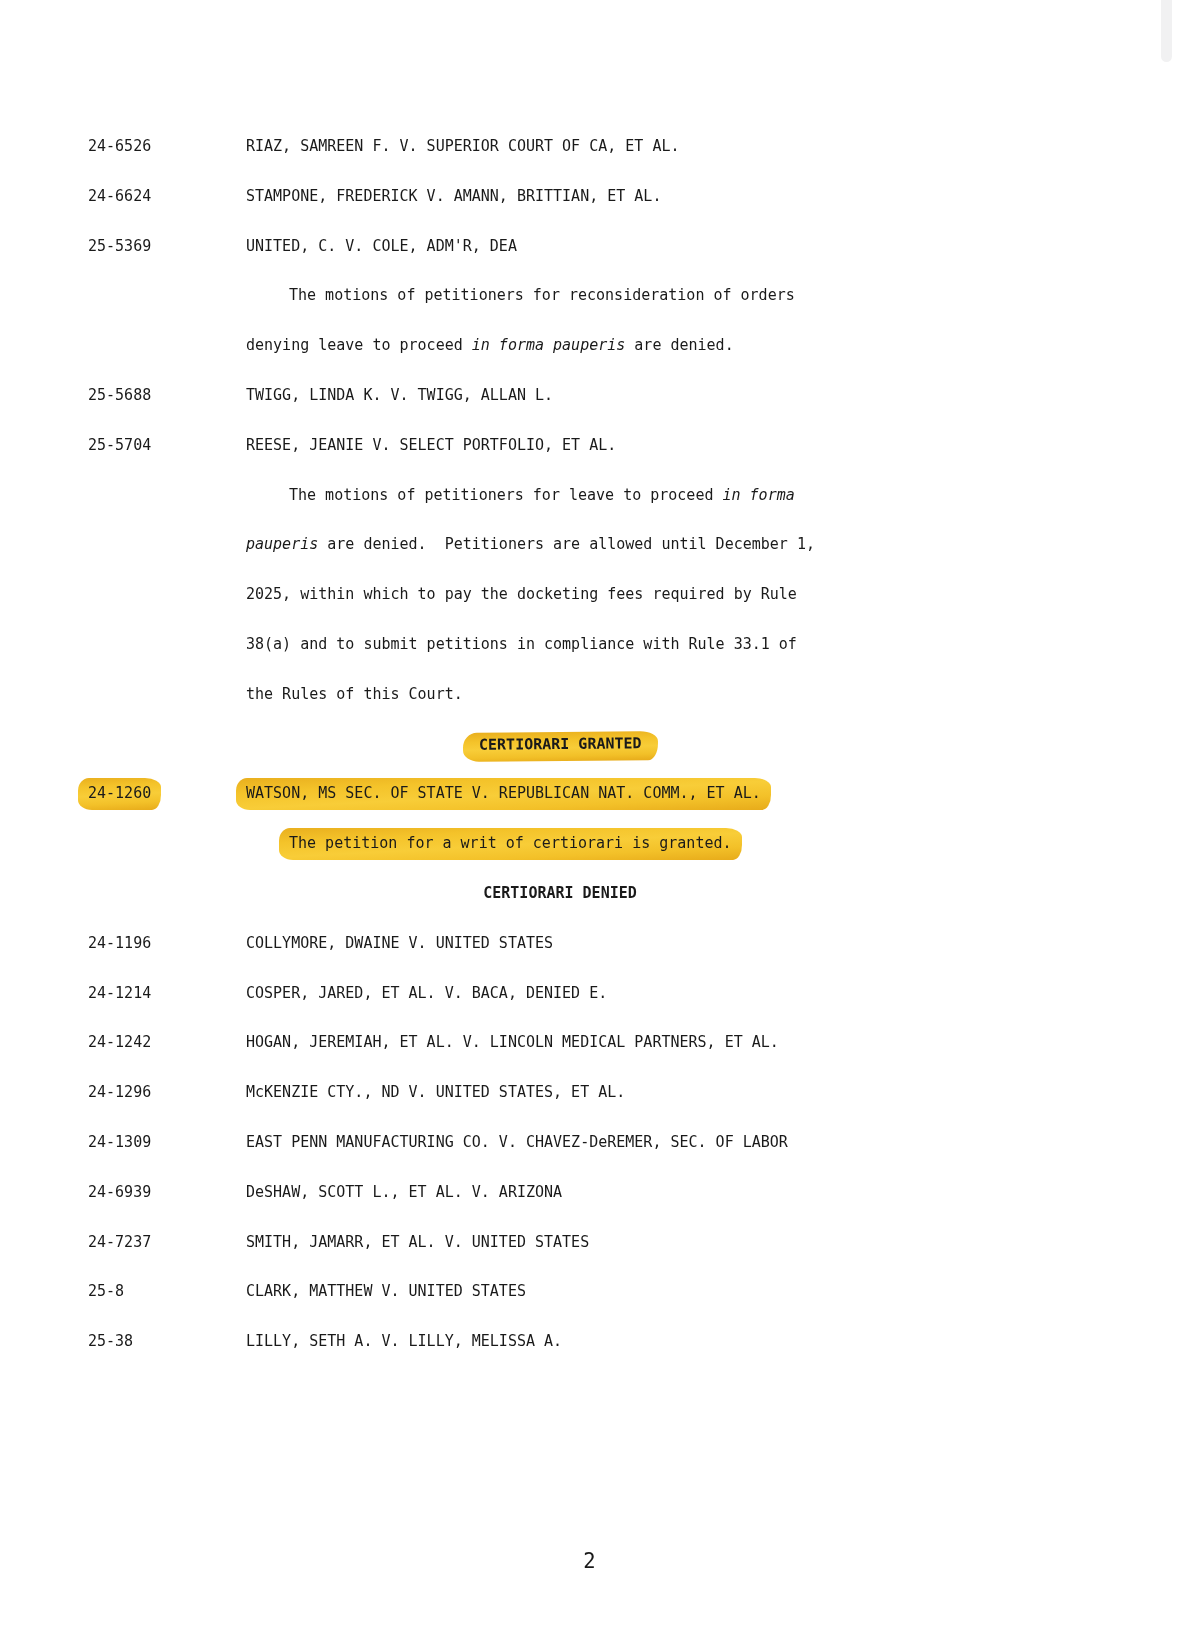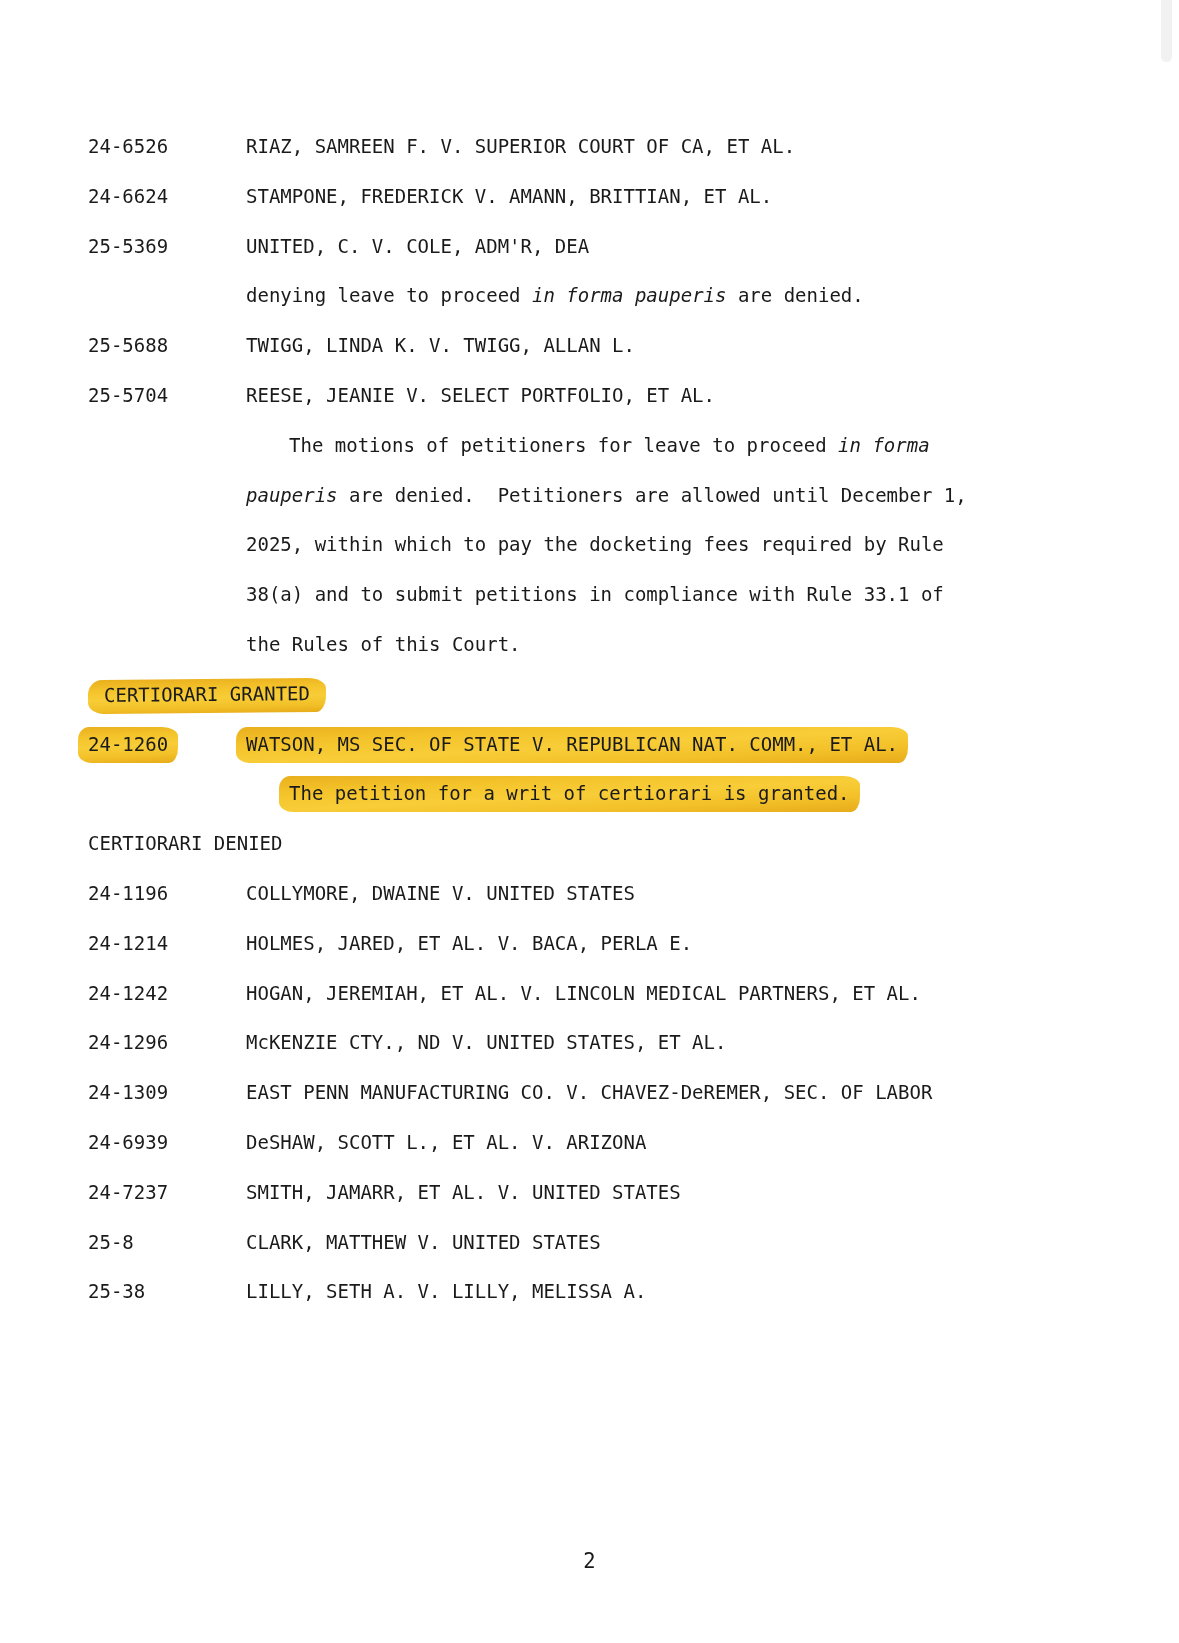--- a/index.html
+++ b/index.html
@@ -7,29 +7,29 @@
     width: 1179px; height: 1643px;
     background: #ffffff;
     position: relative;
     overflow: hidden;
     font-family: "DejaVu Sans Mono", "Liberation Mono", monospace;
   }
   .doc {
     position: absolute;
     left: 88px; top: 122px;
     width: 944px;
-    font-size: 19px;
+    font-size: 15px;
     line-height: 49.8px;
     color: #1a1a1a;
   }
   .line { white-space: pre; }
   .case-row .num-col { display: inline-block; width: 158px; }
   .text-line { padding-left: 158px; }
   .text-line.indent { text-indent: 43px; }
-  .heading-line { font-weight: normal; }
+  .heading-line { text-align: center; font-weight: bold; }
   .footer {
     position: absolute;
     left: 0; top: 1537px;
     width: 1179px;
     text-align: center;
     font-size: 20.5px;
     line-height: 49.8px;
     color: #1a1a1a;
   }
   
@@ -60,34 +60,35 @@
   em { }
 </style>
 </head>
 <body>
 
 <div class="doc">
   <div>
       <div class="line case-row"><span class="num-col"><span>24-6526</span></span><span>RIAZ, SAMREEN F. V. SUPERIOR COURT OF CA, ET AL.</span></div>
       <div class="line case-row"><span class="num-col"><span>24-6624</span></span><span>STAMPONE, FREDERICK V. AMANN, BRITTIAN, ET AL.</span></div>
       <div class="line case-row"><span class="num-col"><span>25-5369</span></span><span>UNITED, C. V. COLE, ADM'R, DEA</span></div>
+      <div class="line text-line indent"><span>The motions of petitioners for reconsideration of orders</span></div>
       <div class="line text-line"><span>denying leave to proceed </span><em>in forma pauperis</em><span> are denied.</span></div>
       <div class="line case-row"><span class="num-col"><span>25-5688</span></span><span>TWIGG, LINDA K. V. TWIGG, ALLAN L.</span></div>
       <div class="line case-row"><span class="num-col"><span>25-5704</span></span><span>REESE, JEANIE V. SELECT PORTFOLIO, ET AL.</span></div>
       <div class="line text-line indent"><span>The motions of petitioners for leave to proceed </span><em>in forma</em></div>
       <div class="line text-line"><em>pauperis</em><span> are denied.  Petitioners are allowed until December 1,</span></div>
       <div class="line text-line"><span>2025, within which to pay the docketing fees required by Rule</span></div>
       <div class="line text-line"><span>38(a) and to submit petitions in compliance with Rule 33.1 of</span></div>
       <div class="line text-line"><span>the Rules of this Court.</span></div>
       <div class="line heading-line"><span class="hl-head">CERTIORARI GRANTED</span></div>
       <div class="line case-row"><span class="num-col"><span class="hl">24-1260</span></span><span class="hl">WATSON, MS SEC. OF STATE V. REPUBLICAN NAT. COMM., ET AL.</span></div>
       <div class="line text-line indent"><span class="hl"><span>The petition for a writ of certiorari is granted.</span></span></div>
       <div class="line heading-line"><span>CERTIORARI DENIED</span></div>
       <div class="line case-row"><span class="num-col"><span>24-1196</span></span><span>COLLYMORE, DWAINE V. UNITED STATES</span></div>
-      <div class="line case-row"><span class="num-col"><span>24-1214</span></span><span>HOLMES, JARED, ET AL. V. BACA, PERLA E.</span></div>
+      <div class="line case-row"><span class="num-col"><span>24-1214</span></span><span>COSPER, JARED, ET AL. V. BACA, DENIED E.</span></div>
       <div class="line case-row"><span class="num-col"><span>24-1242</span></span><span>HOGAN, JEREMIAH, ET AL. V. LINCOLN MEDICAL PARTNERS, ET AL.</span></div>
       <div class="line case-row"><span class="num-col"><span>24-1296</span></span><span>McKENZIE CTY., ND V. UNITED STATES, ET AL.</span></div>
       <div class="line case-row"><span class="num-col"><span>24-1309</span></span><span>EAST PENN MANUFACTURING CO. V. CHAVEZ-DeREMER, SEC. OF LABOR</span></div>
       <div class="line case-row"><span class="num-col"><span>24-6939</span></span><span>DeSHAW, SCOTT L., ET AL. V. ARIZONA</span></div>
       <div class="line case-row"><span class="num-col"><span>24-7237</span></span><span>SMITH, JAMARR, ET AL. V. UNITED STATES</span></div>
       <div class="line case-row"><span class="num-col"><span>25-8</span></span><span>CLARK, MATTHEW V. UNITED STATES</span></div>
       <div class="line case-row"><span class="num-col"><span>25-38</span></span><span>LILLY, SETH A. V. LILLY, MELISSA A.</span></div>
     </div>
 </div>
 

